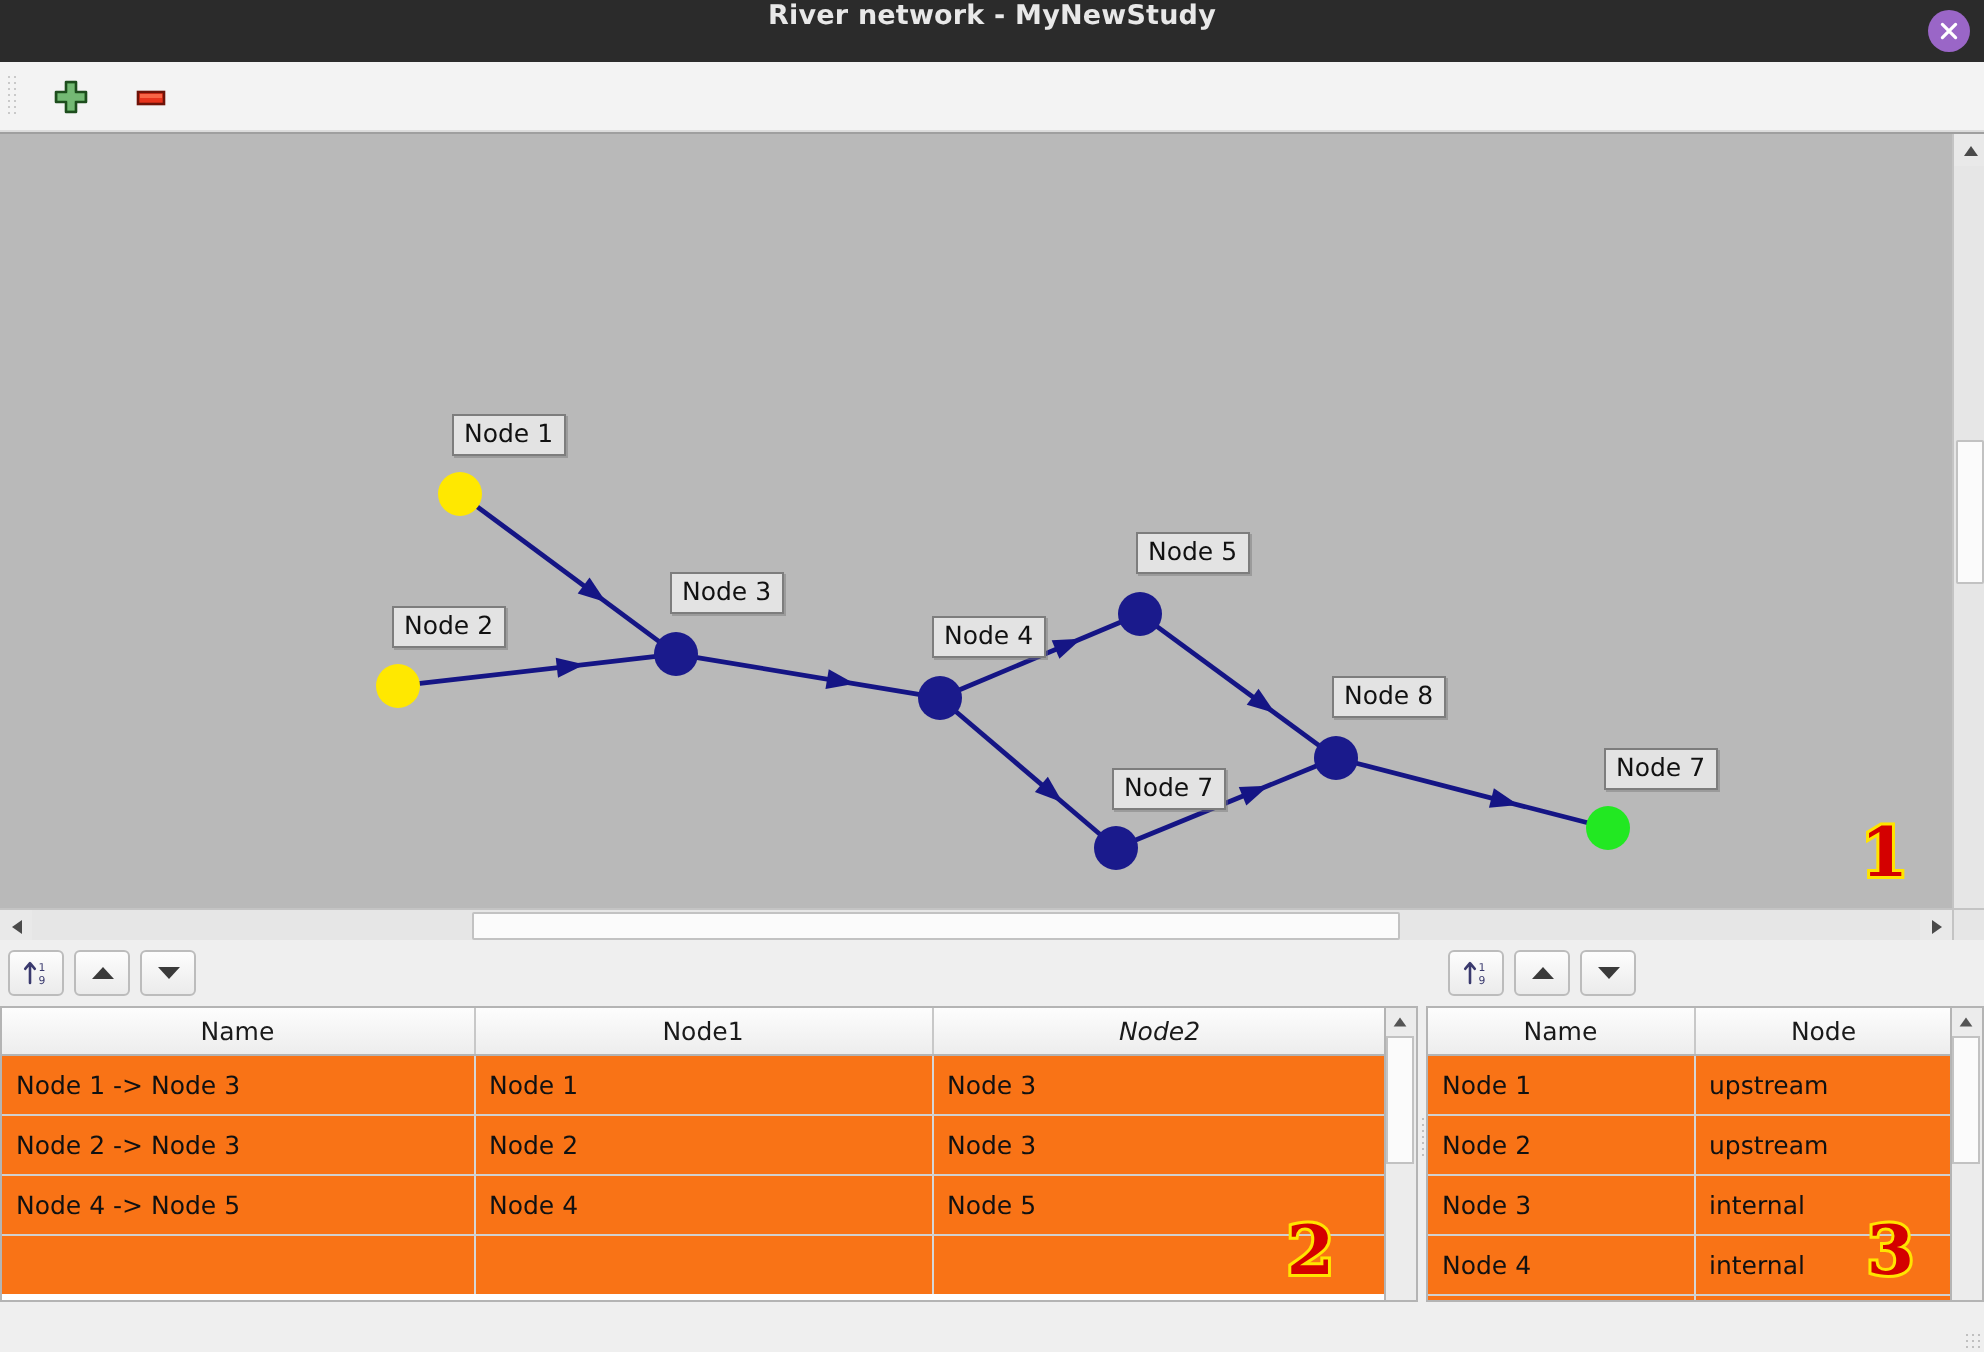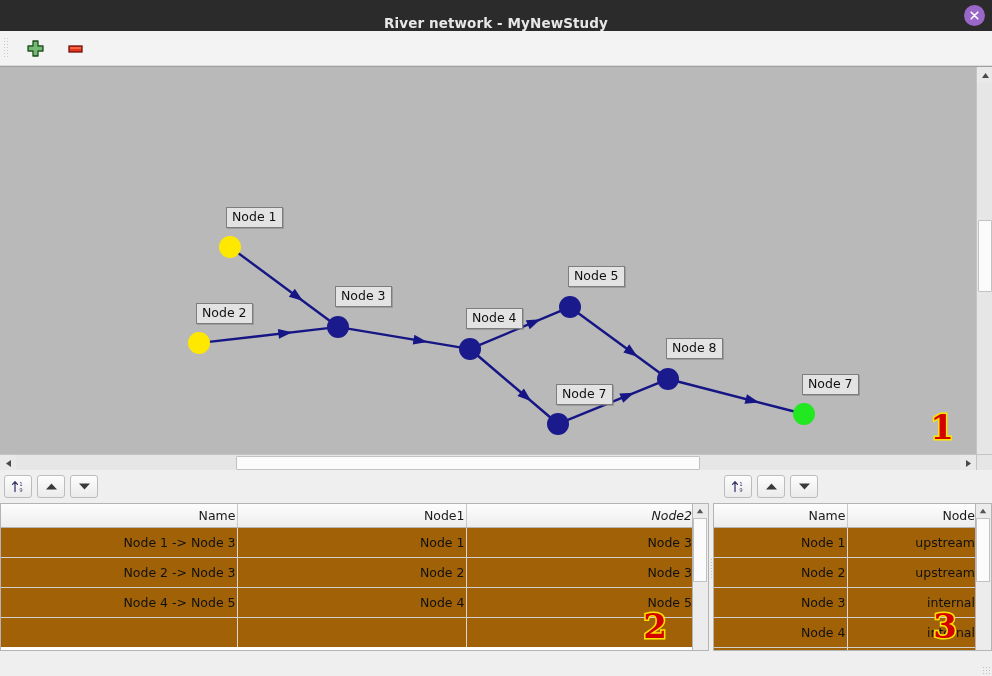--- a/index.html
+++ b/index.html
@@ -8,21 +8,21 @@
     width: 992px; height: 676px;
     overflow: hidden;
     font-family: "DejaVu Sans", "Liberation Sans", sans-serif;
     background: #efefef;
   }
 
   
   .titlebar {
     position: absolute; left: 0; top: 0; width: 992px; height: 31px;
     background: #2b2b2b;
-    display: flex; align-items: flex-end; justify-content: center;
+    display: flex; align-items: flex-start; justify-content: center;
   }
   .titlebar .title {
     color: #e8e8e8; font-size: 13.5px; font-weight: bold;
     letter-spacing: .1px;
   }
   .close-btn {
     position: absolute; right: 7px; top: 5px;
     width: 21px; height: 21px; border-radius: 50%;
     background: #9a66c7;
     display: flex; align-items: center; justify-content: center;
@@ -158,27 +158,27 @@
     overflow: hidden;
   }
   .pane-left .table-frame  { left: 0; right: 0; }
 
   table.grid { border-collapse: collapse; width: 100%; table-layout: fixed; }
   table.grid th {
     background: linear-gradient(#fdfdfd, #ededed);
     border-right: 1px solid #c8c8c8;
     border-bottom: 1px solid #b4b4b4;
     font-weight: normal; font-size: 12.5px; color: #1a1a1a;
-    height: 23px; text-align: right;
+    height: 23px; text-align: center;
   }
   table.grid td {
     border-right: 1px solid #d6d6d6;
     border-bottom: 1px solid #d0d0d0;
     height: 30px; font-size: 12.5px; color: #111;
-    padding-left: 7px; background: #a16207; text-align: right;
+    padding-left: 7px; background: #f97316;
   }
   table.grid tr:last-child td { border-bottom: none; }
 
   .grid-vscroll {
     position: absolute; top: 33px; bottom: 25px; width: 16px;
     background: #ececec; border: 1px solid #b4b4b4; border-left: none;
   }
   .grid-vscroll .arrow {
     width: 14px; height: 14px; display: flex; align-items: center;
     justify-content: center; cursor: pointer;

